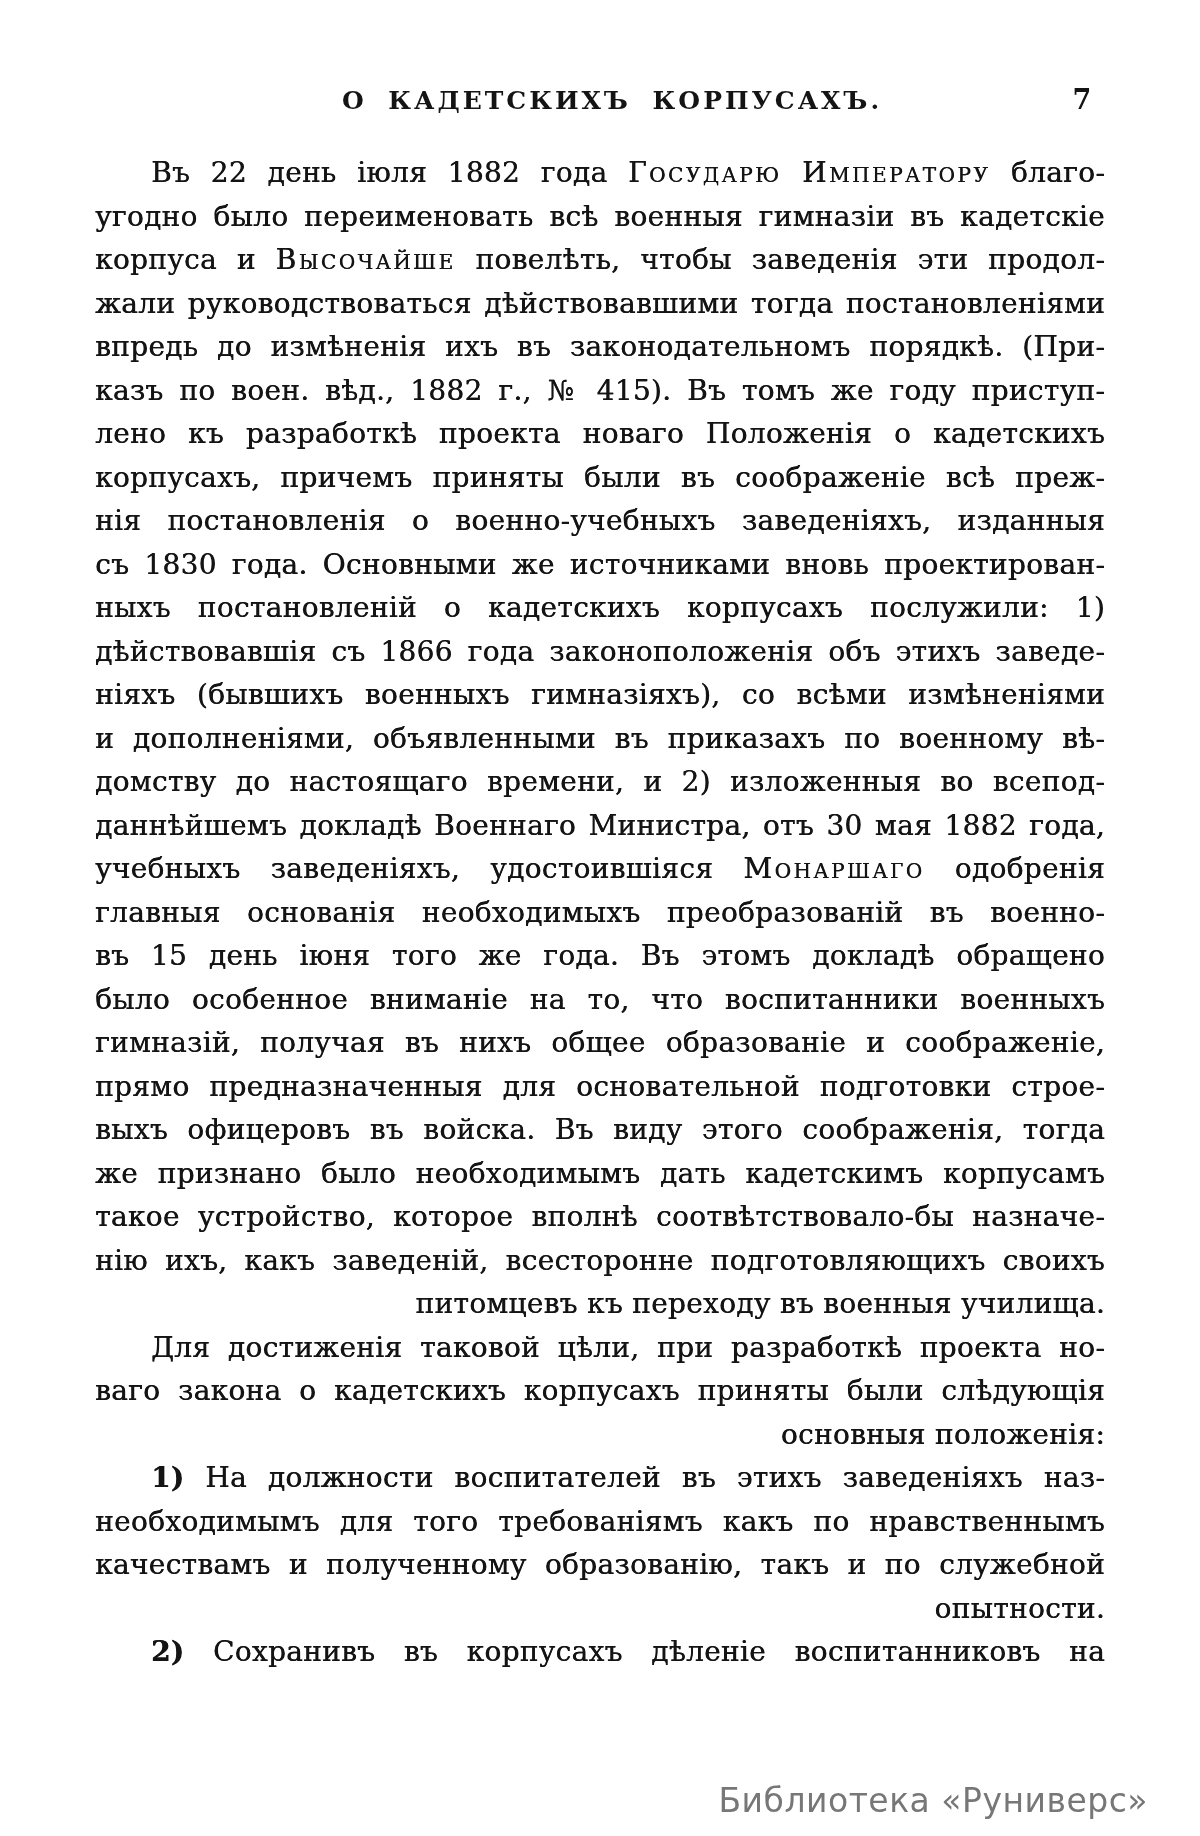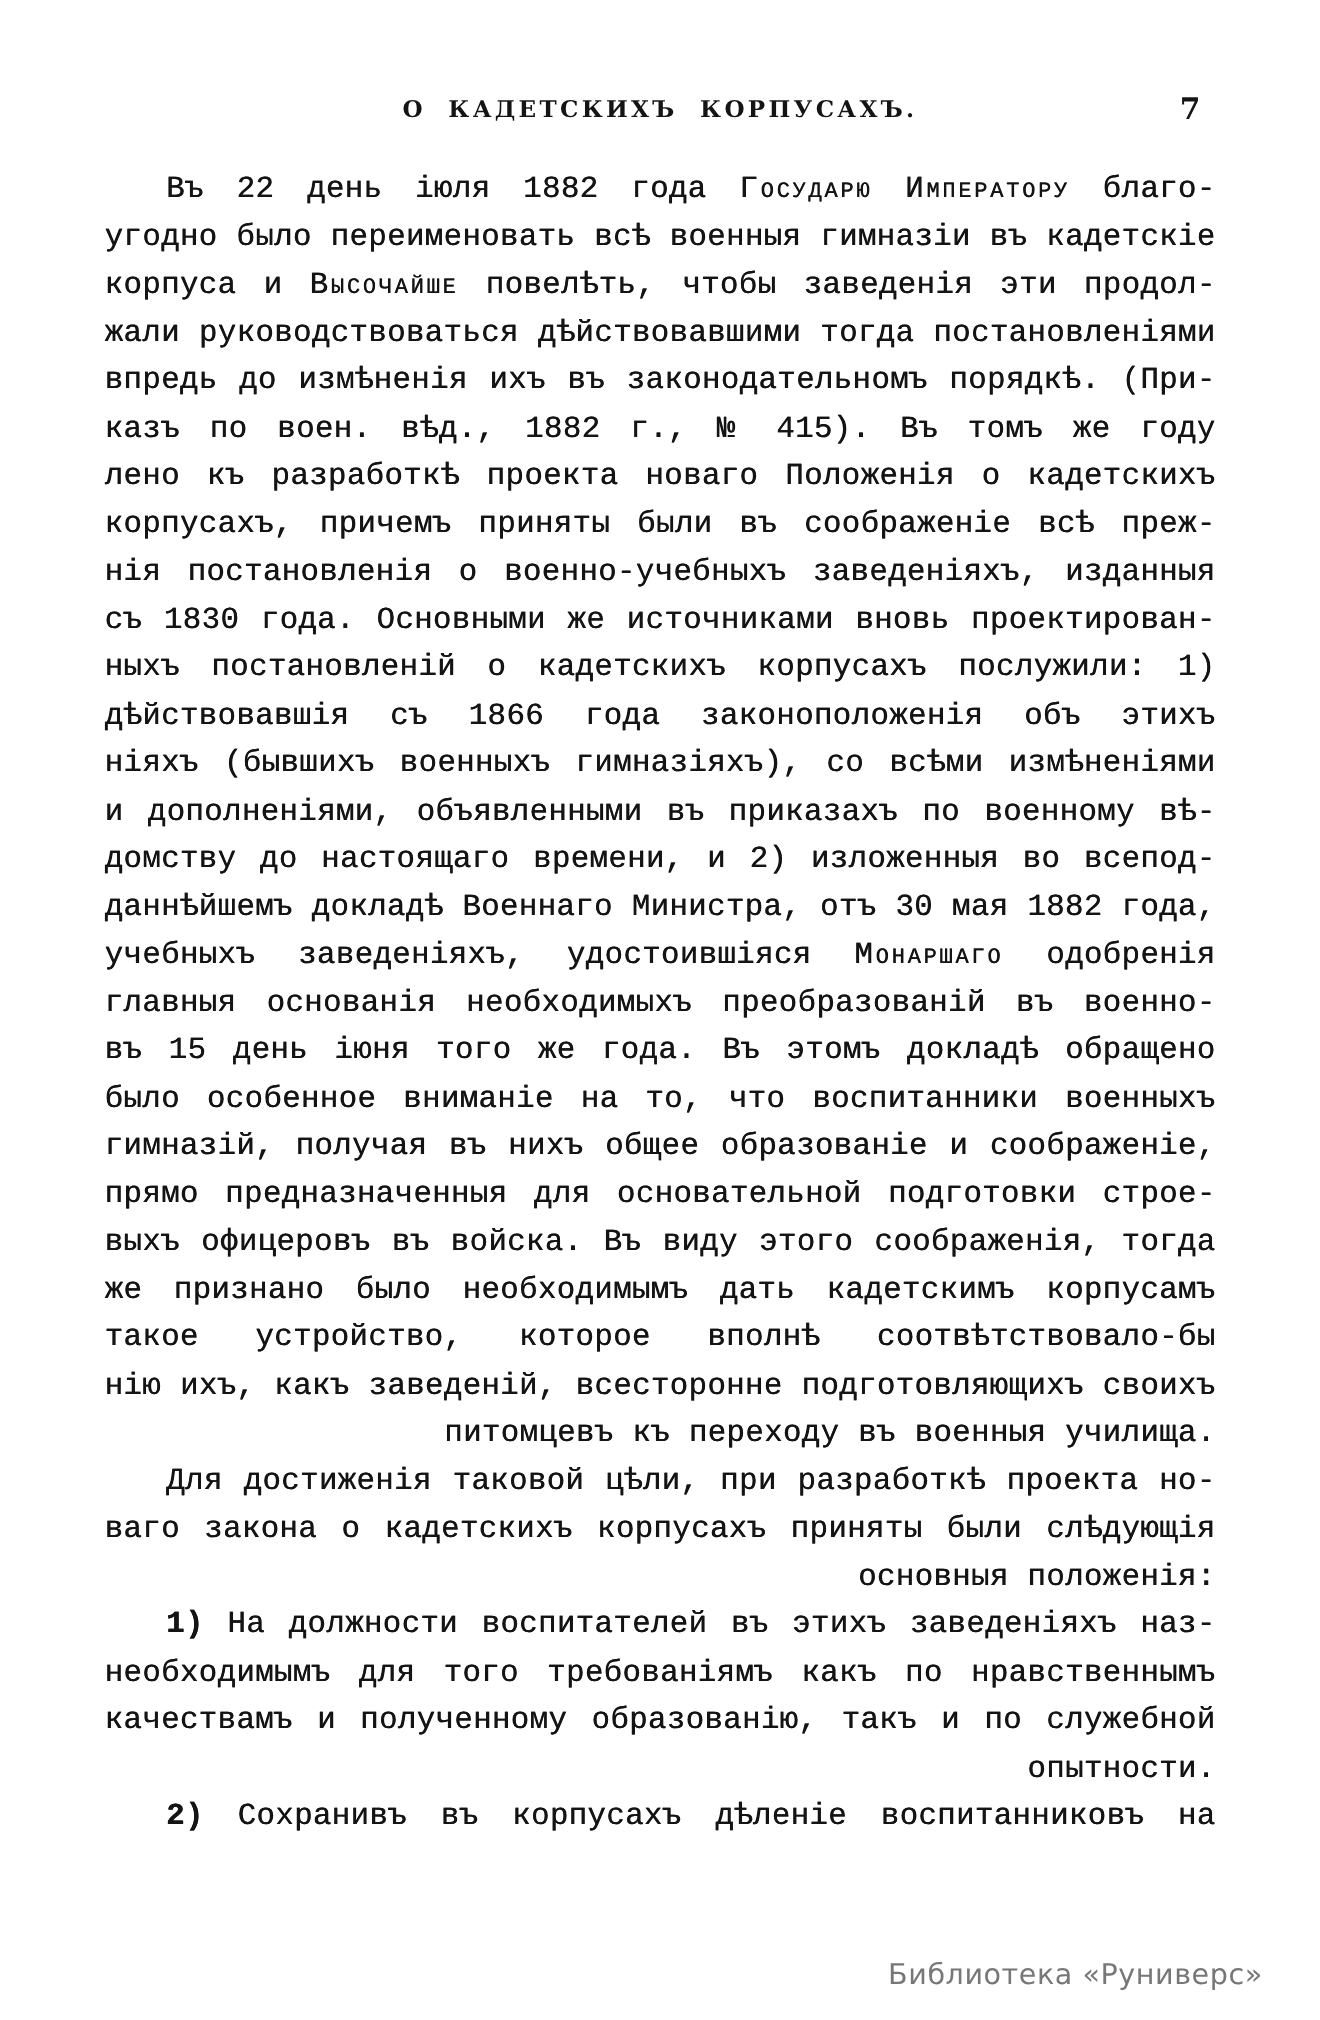--- a/index.html
+++ b/index.html
@@ -14,24 +14,24 @@
     position: relative;
     width: 1200px;
     height: 1836px;
     background: #ffffff;
     font-family: "DejaVu Serif", serif;
     color: #141414;
   }
   .running-head {
     position: absolute;
     top: 86px;
-    left: 95px;
+    left: 107px;
     width: 1010px;
     text-align: center;
-    font-size: 21px;
+    font-size: 25px;
     font-weight: bold;
     letter-spacing: 3px;
     word-spacing: 10px;
     white-space: nowrap;
   }
   .page-number {
     position: absolute;
     top: 84px;
     left: 1052px;
     width: 60px;
@@ -40,21 +40,20 @@
     font-weight: bold;
   }
   .body-text {
     position: absolute;
     top: 151px;
     left: 95px;
     width: 1010px;
     font-size: 28px;
     letter-spacing: 0.3px;
     text-shadow: 0.4px 0 0 currentColor;
-    font-family: Liberation Mono, monospace;
   }
   .line {
     height: 43.5px;
     line-height: 43.5px;
     overflow: hidden;
     text-align: justify;
     white-space: normal;
   }
   .line.jl::after {
     content: "";
@@ -74,21 +73,21 @@
     letter-spacing: 2.5px;
   }
   .line b {
     font-weight: bold;
   }
   .watermark {
     position: absolute;
     top: 1781px;
     right: 52px;
     font-family: "DejaVu Sans", sans-serif;
-    font-size: 26px;
+    font-size: 33px;
     color: #777777;
     letter-spacing: 0.5px;
     white-space: nowrap;
   }
 </style>
 </head>
 <body>
 
 <div class="page">
   <div class="running-head">О КАДЕТСКИХЪ КОРПУСАХЪ.</div>

